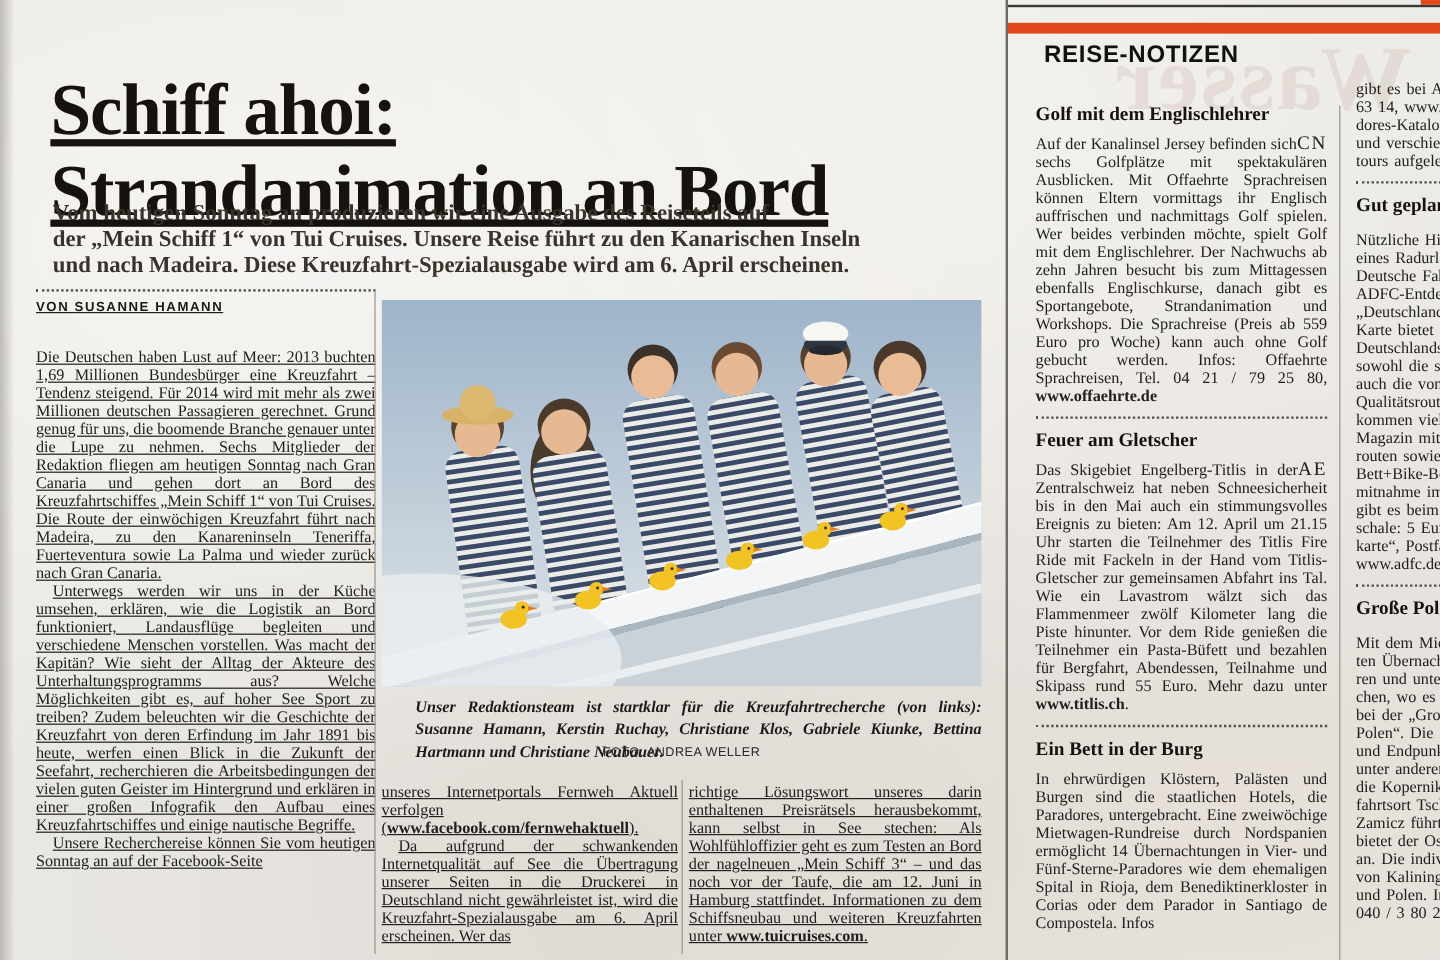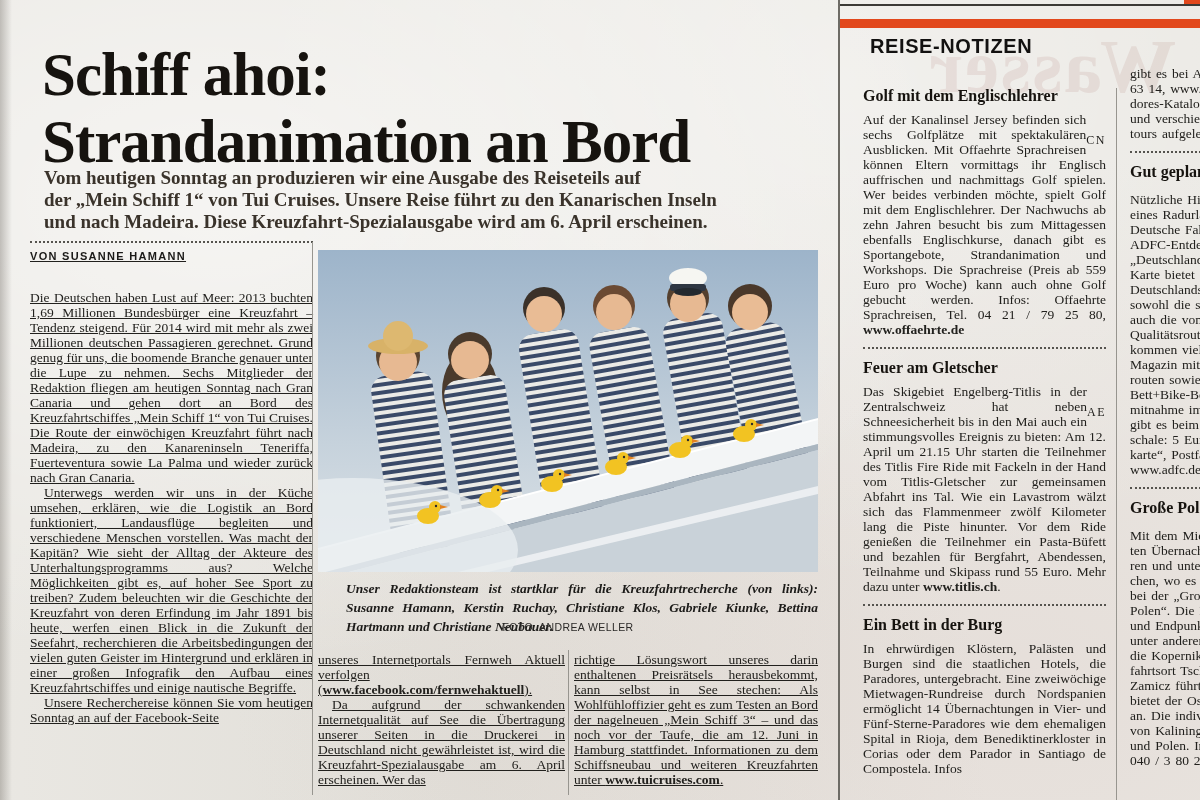--- a/index.html
+++ b/index.html
@@ -10,22 +10,22 @@
       radial-gradient(ellipse at 70% 10%, rgba(255,255,255,.35), transparent 50%),
       radial-gradient(ellipse at 85% 85%, rgba(210,180,175,.18), transparent 55%),
       radial-gradient(ellipse at 40% 95%, rgba(195,190,180,.25), transparent 50%);
     font-family:"Liberation Serif","DejaVu Serif",serif;color:#21201d;}
   .edge-left{position:absolute;left:0;top:0;width:12px;height:800px;
     background:linear-gradient(to right, rgba(110,105,98,.38), rgba(110,105,98,0));}
   .ghost{position:absolute;left:846px;top:28px;width:330px;
     font:700 76px/1 "Liberation Serif",serif;color:rgba(150,70,55,.10);
     transform:scaleX(-1);letter-spacing:2px;pointer-events:none;}
   
-  .headline{position:absolute;left:42px;top:0;width:780px;
-    font:700 61px/1.1 "Liberation Serif",serif;letter-spacing:-1px;color:#16130f;}
+  .headline{position:absolute;left:42px;top:18px;width:780px;
+    font:700 61px/1.1 "Liberation Serif",serif;letter-spacing:-1px;color:#16130f;text-decoration:underline;}
   .standfirst{position:absolute;left:44px;top:167px;width:720px;
     font:700 19px/22px "Liberation Serif",serif;color:#3a332b;}
   
   .col{position:absolute;text-decoration:underline;}
   .col p{margin:0;text-align:justify;font-size:13.5px;line-height:15px;}
   .col1{left:30px;top:241px;width:283px;}
   .dotted-rule{border-top:2px dotted #55534e;height:0;}
   .byline{margin-top:7px;font:700 11px/13px "Liberation Sans","DejaVu Sans",sans-serif;
     letter-spacing:1.3px;color:#1b1a18;}
   .p-first{margin-top:27px !important;}
@@ -47,21 +47,21 @@
   .accent-bar{position:absolute;left:840px;top:19px;width:360px;height:9px;background:#e2481c;}
   .corner-sliver{position:absolute;left:1184px;top:0;width:16px;height:4px;background:#e2481c;}
   
   .reise-title{position:absolute;left:870px;top:34px;
     font:700 20px/24px "Liberation Sans","DejaVu Sans",sans-serif;
     letter-spacing:.6px;color:#121110;}
   .reise{position:absolute;left:863px;top:86px;width:243px;}
   .reise h3, .farright h3{margin:0 0 6px;font:700 16px/20px "Liberation Serif",serif;color:#16130f;}
   .reise p{margin:0;text-align:justify;font-size:13.5px;line-height:15px;}
   .divider{border-top:2px dotted #55534e;height:0;margin:10px 0 9px;}
-  .signoff{float:right;font-size:12px;letter-spacing:1.5px;margin-top:21px;}
+  .signoff{float:right;font-size:16px;letter-spacing:1.5px;}
   
   .farright{position:absolute;left:1130px;top:66px;width:75px;}
   .cutline{white-space:nowrap;font-size:13.5px;line-height:15px;word-spacing:1.5px;color:#21201d;}
   .farright h3{white-space:nowrap;margin:0 0 7px;}
   .fr-gap{height:3px;}
 </style>
 </head>
 <body>
 
 <div class="page">

